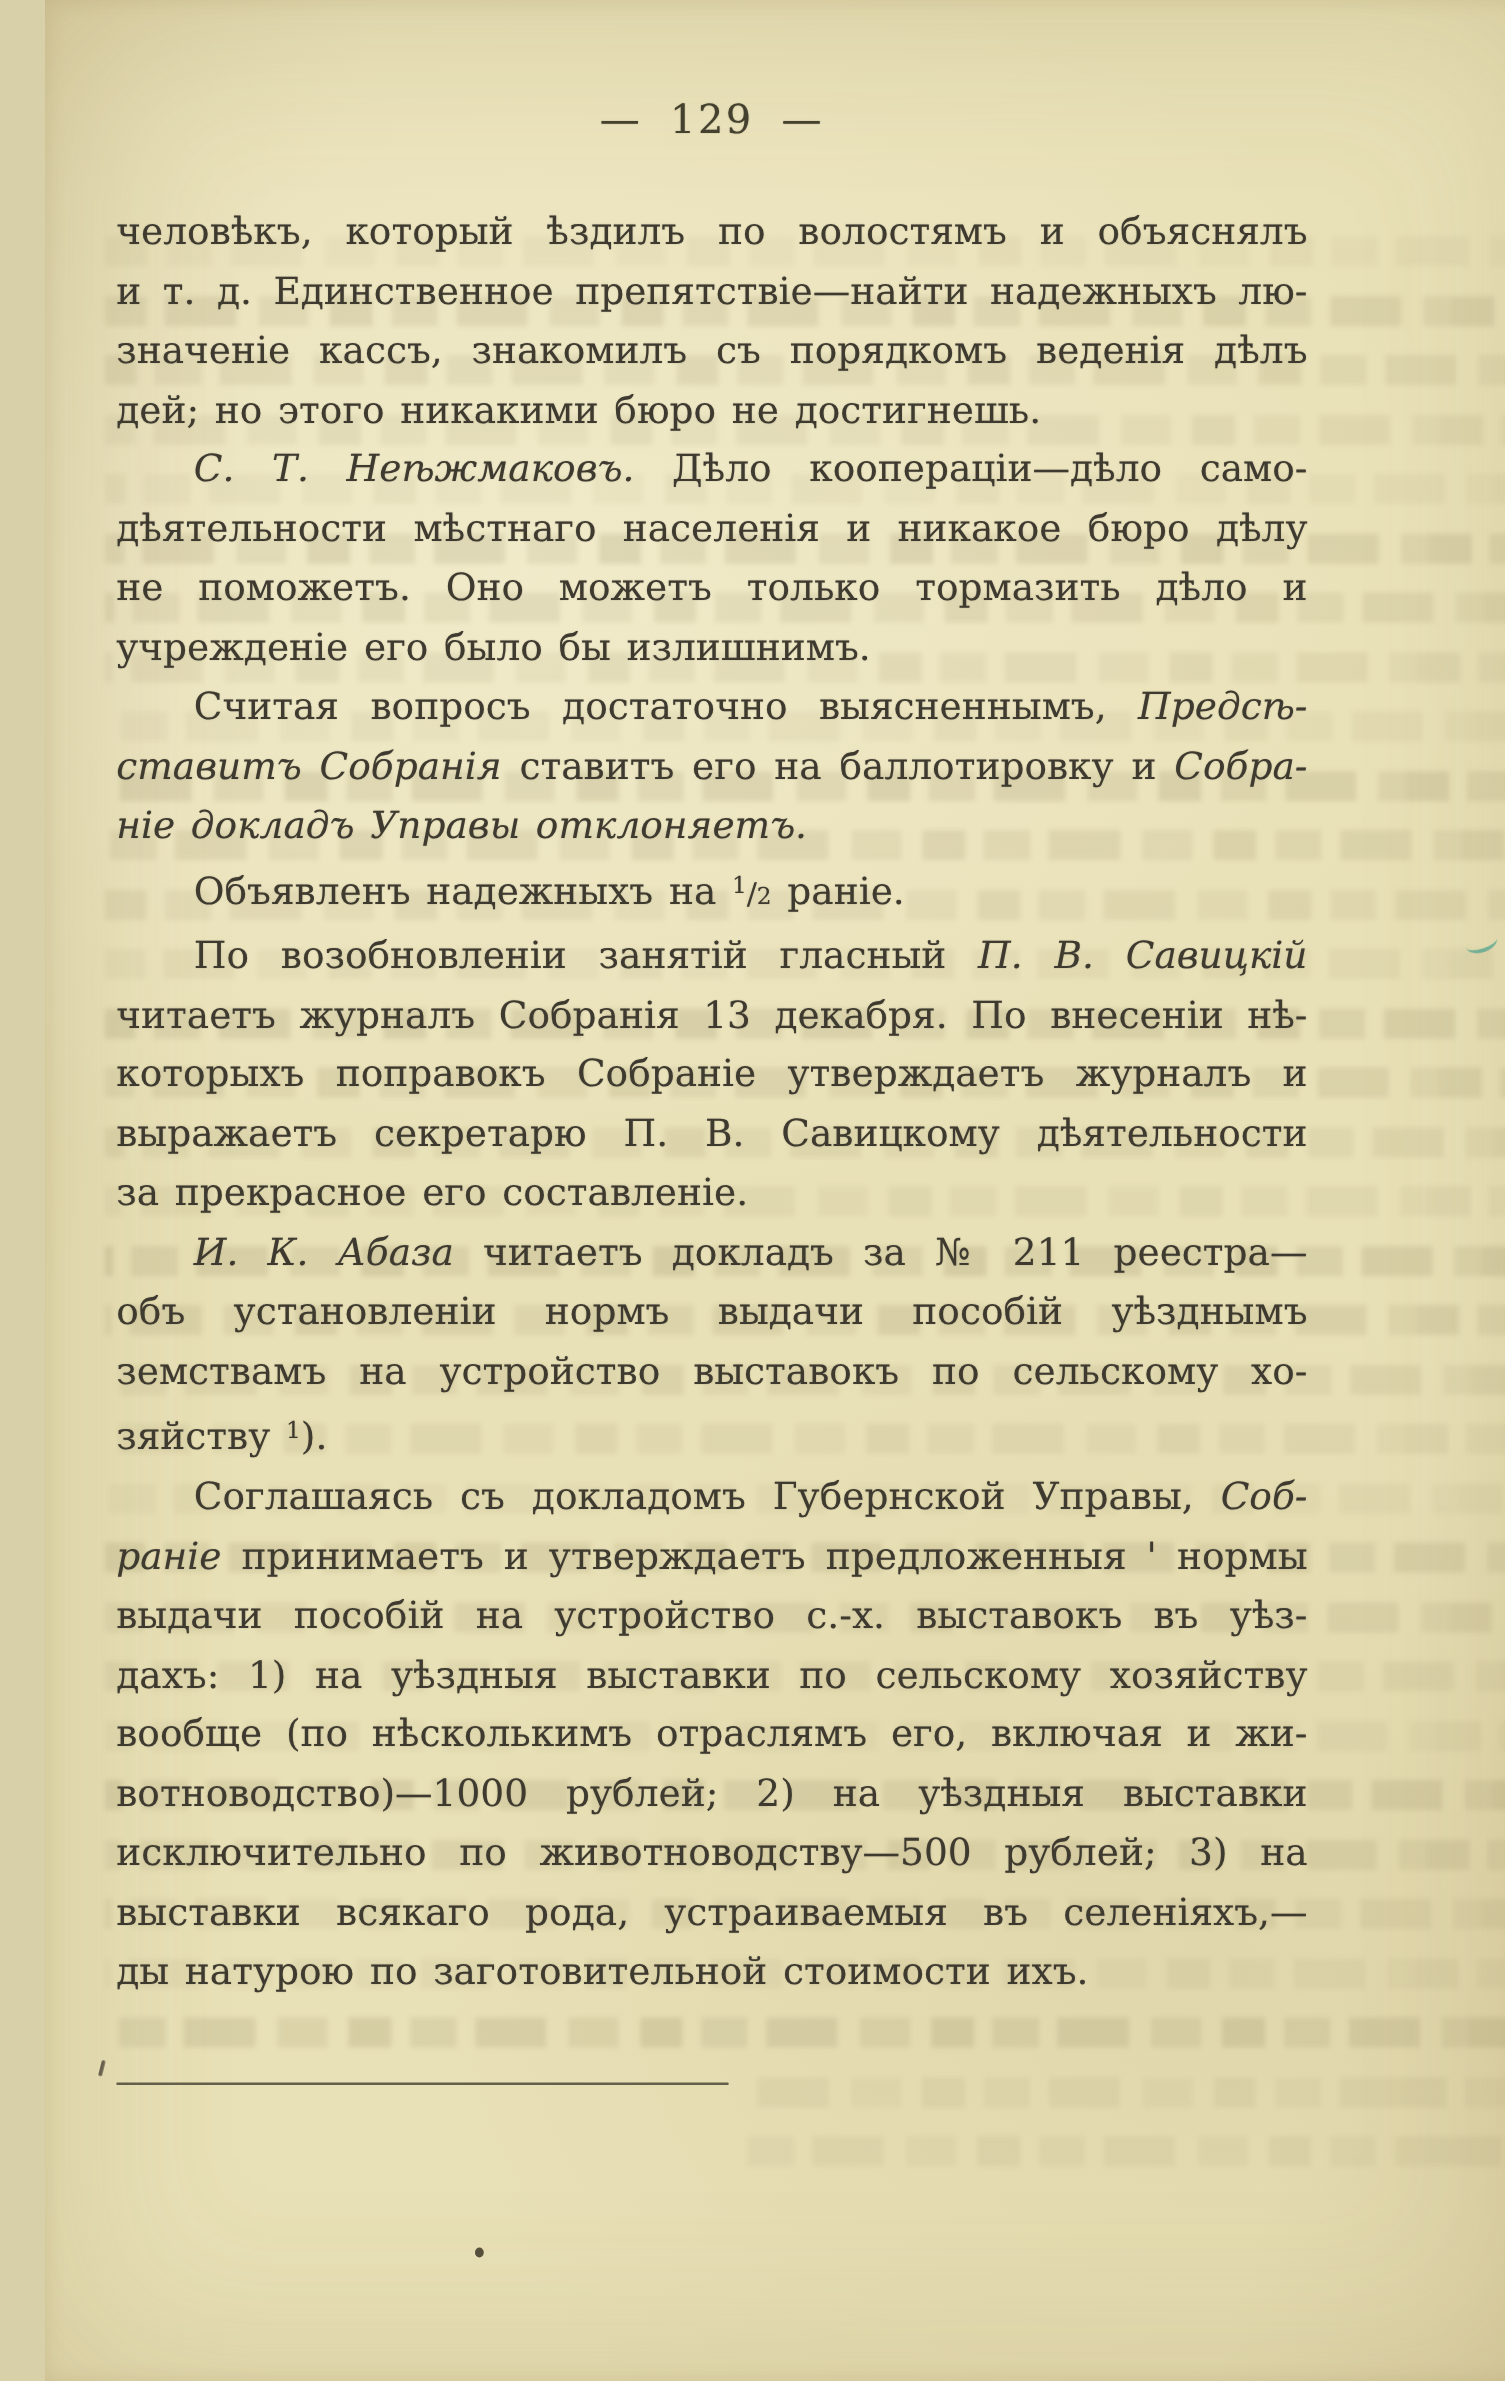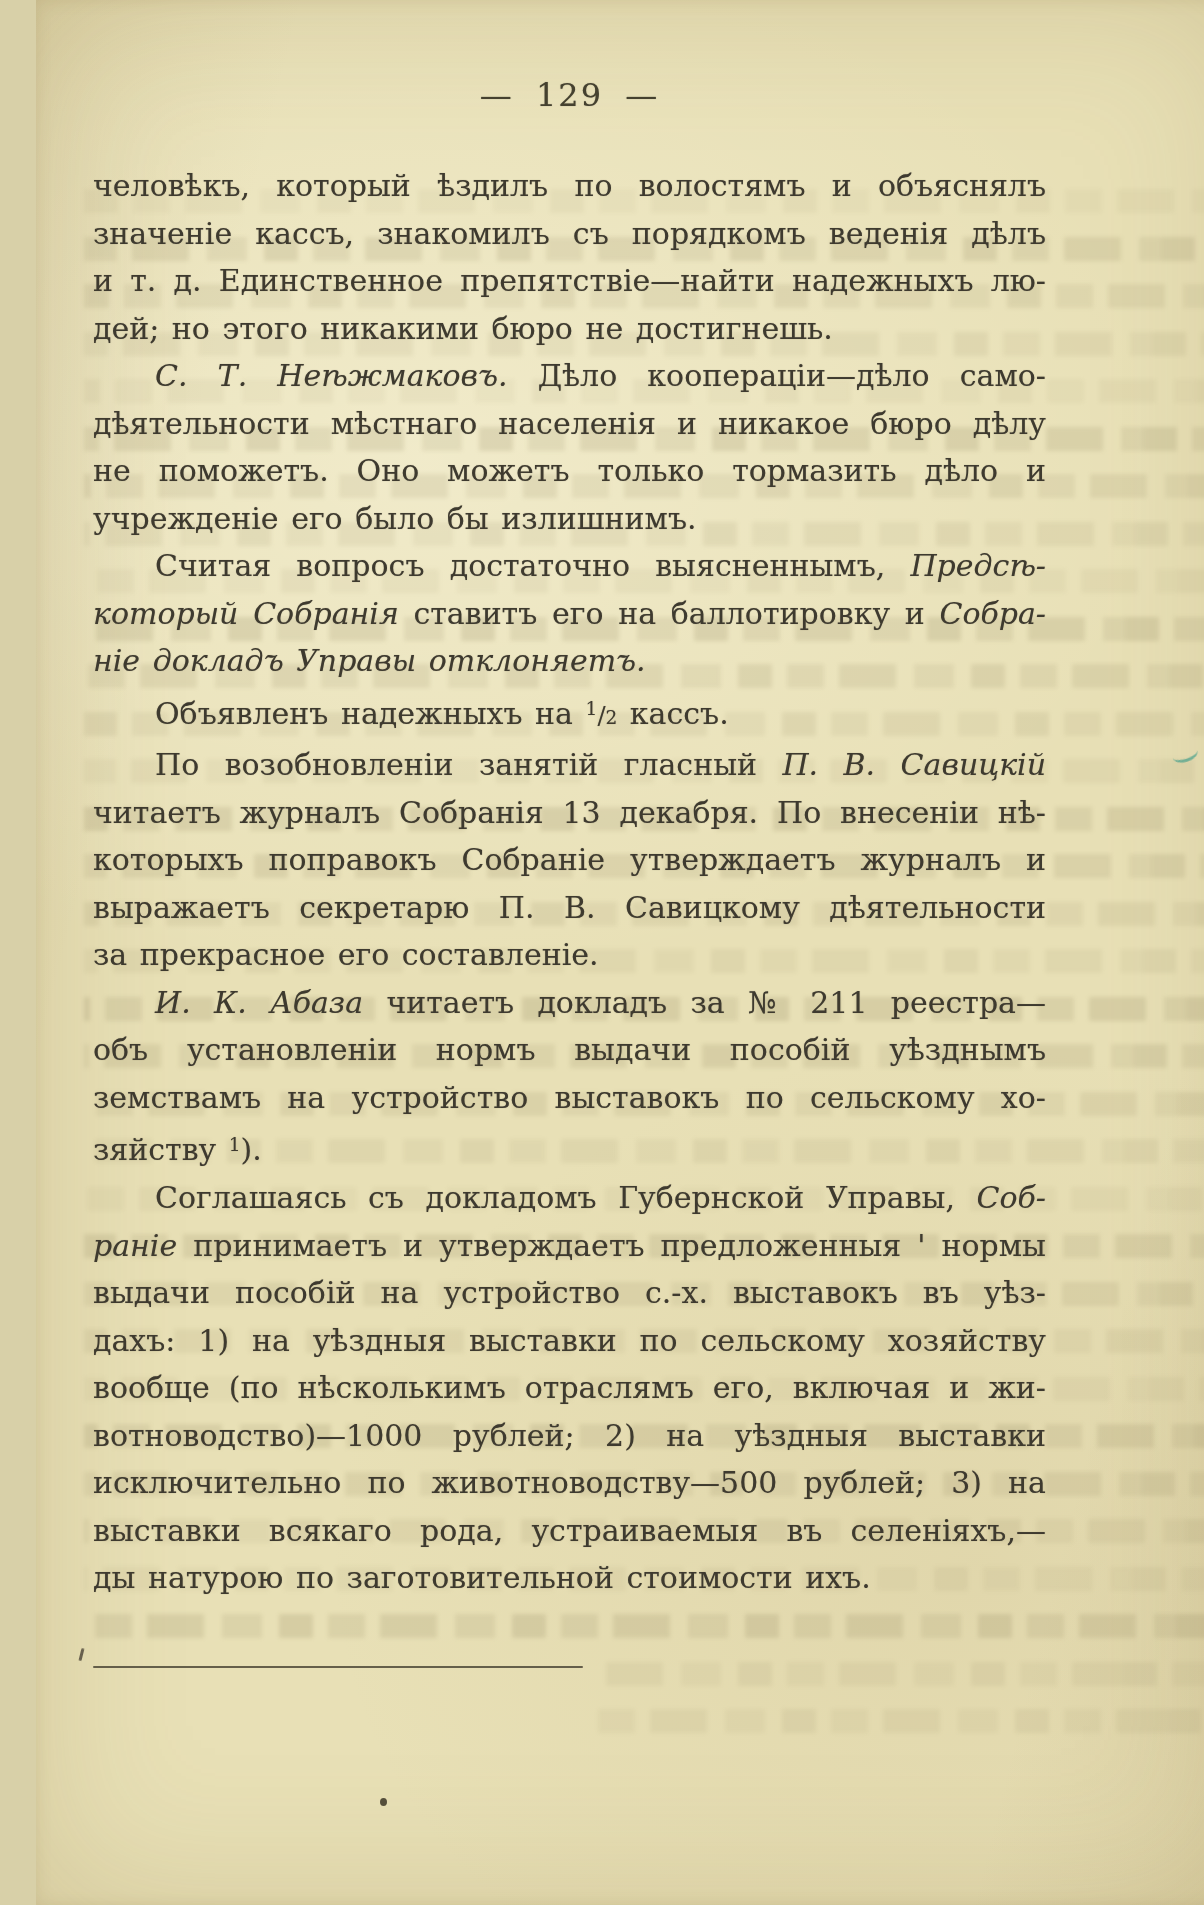--- a/index.html
+++ b/index.html
@@ -117,31 +117,31 @@
       <div class="ghostrow" style="top: 1566.5px; background-position: -82px 0px; opacity: 0.27;"></div>
       <div class="ghostrow" style="top: 1614px; background-position: -38px 0px; opacity: 0.56;"></div>
       <div class="ghostrow" style="top: 1661.5px; background-position: -91px 0px; opacity: 0.3; left: 560px;"></div>
       <div class="ghostrow" style="top: 1709px; background-position: -47px 0px; opacity: 0.3; left: 560px;"></div>
     </div>
 
   <div class="header">— 129 —</div>
 
   <div class="bodytext">
       <div class="line just"><span>человѣкъ, который ѣздилъ по волостямъ и объяснялъ</span></div>
+      <div class="line just"><span>и т. д. Единственное препятствіе—найти надежныхъ лю-</span></div>
       <div class="line just"><span>значеніе кассъ, знакомилъ съ порядкомъ веденія дѣлъ</span></div>
-      <div class="line just"><span>и т. д. Единственное препятствіе—найти надежныхъ лю-</span></div>
       <div class="line"><span>дей; но этого никакими бюро не достигнешь.</span></div>
       <div class="line ind just"><span class="i">С. Т. Неѣжмаковъ.</span><span> Дѣло коопераціи—дѣло само-</span></div>
       <div class="line just"><span>дѣятельности мѣстнаго населенія и никакое бюро дѣлу</span></div>
       <div class="line just"><span>не поможетъ. Оно можетъ только тормазить дѣло и</span></div>
       <div class="line"><span>учрежденіе его было бы излишнимъ.</span></div>
       <div class="line ind just"><span>Считая вопросъ достаточно выясненнымъ, </span><span class="i">Предсѣ-</span></div>
-      <div class="line just"><span class="i">который Собранія</span><span> ставитъ его на баллотировку и </span><span class="i">Собра-</span></div>
+      <div class="line just"><span class="i">ставитъ Собранія</span><span> ставитъ его на баллотировку и </span><span class="i">Собра-</span></div>
       <div class="line"><span class="i">ніе докладъ Управы отклоняетъ.</span></div>
-      <div class="line ind"><span>Объявленъ надежныхъ на </span><span class="sup">1</span><span class="fr">/</span><span class="dn">2</span><span> кассъ.</span></div>
+      <div class="line ind"><span>Объявленъ надежныхъ на </span><span class="sup">1</span><span class="fr">/</span><span class="dn">2</span><span> раніе.</span></div>
       <div class="line ind just"><span>По возобновленіи занятій гласный </span><span class="i">П. В. Савицкій</span></div>
       <div class="line just"><span>читаетъ журналъ Собранія 13 декабря. По внесеніи нѣ-</span></div>
       <div class="line just"><span>которыхъ поправокъ Собраніе утверждаетъ журналъ и</span></div>
       <div class="line just"><span>выражаетъ секретарю П. В. Савицкому дѣятельности</span></div>
       <div class="line"><span>за прекрасное его составленіе.</span></div>
       <div class="line ind just"><span class="i">И. К. Абаза</span><span> читаетъ докладъ за № 211 реестра—</span></div>
       <div class="line just"><span>объ установленіи нормъ выдачи пособій уѣзднымъ</span></div>
       <div class="line just"><span>земствамъ на устройство выставокъ по сельскому хо-</span></div>
       <div class="line"><span>зяйству </span><span class="sup">1</span><span>).</span></div>
       <div class="line ind just"><span>Соглашаясь съ докладомъ Губернской Управы, </span><span class="i">Соб-</span></div>

